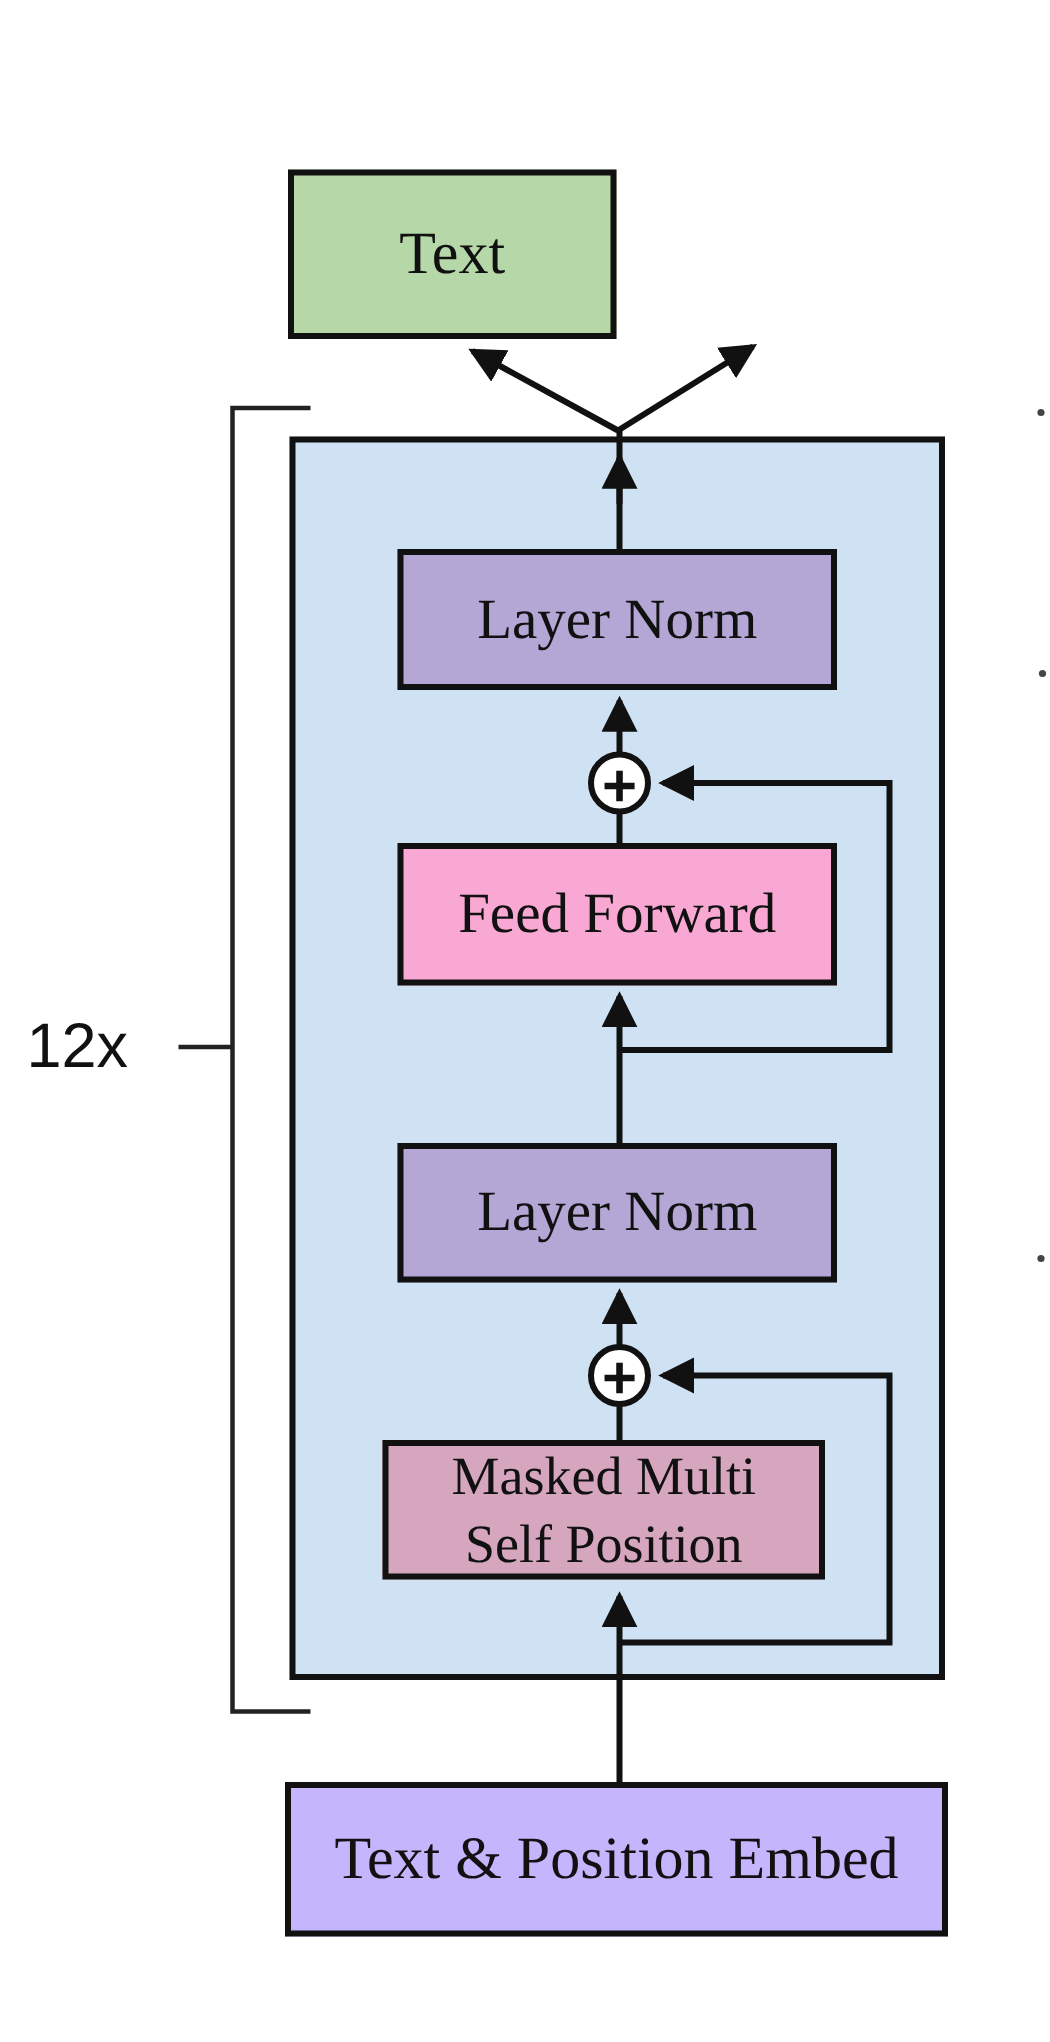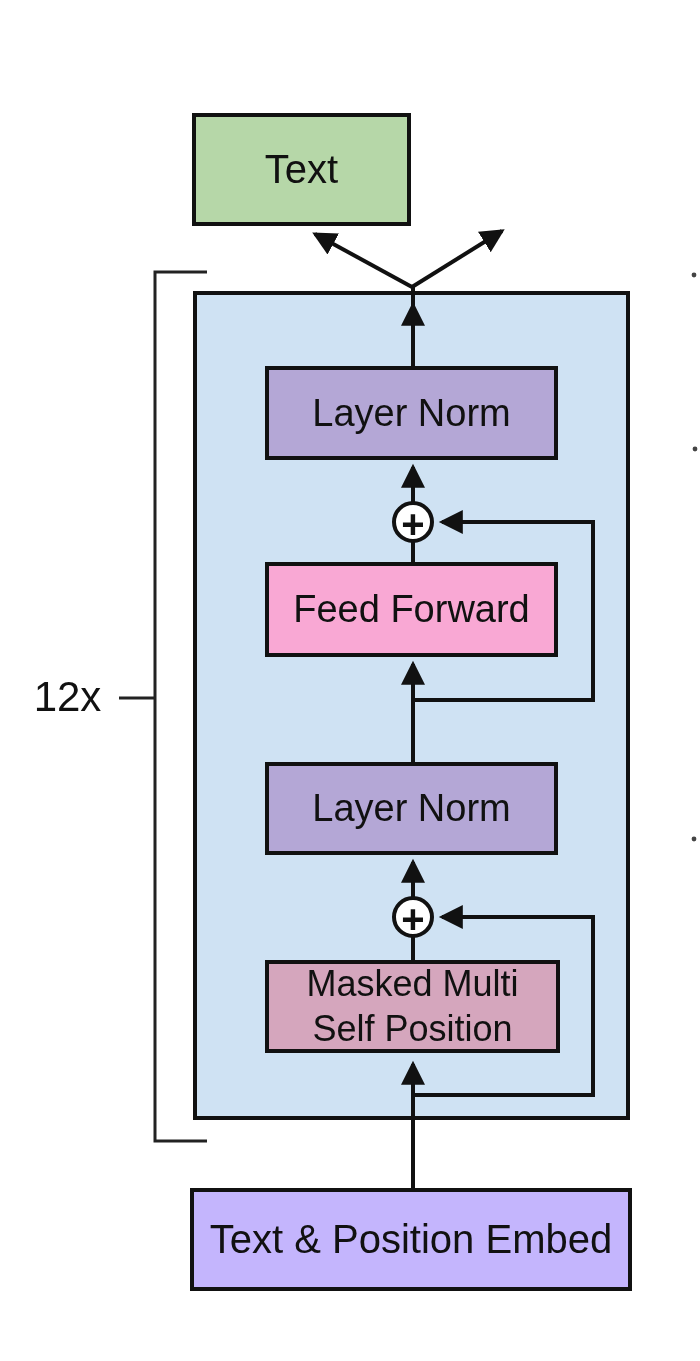--- a/index.html
+++ b/index.html
@@ -15,34 +15,35 @@
     position:absolute;
     box-sizing:border-box;
     border:4px solid #111;
     display:flex;
     flex-direction:column;
     align-items:center;
     justify-content:center;
     text-align:center;
     z-index:3;
     line-height:1.16;
+    font-family:Liberation Serif, serif;
   }
   .container-box{
     position:absolute;
     box-sizing:border-box;
     border:4px solid #111;
     z-index:1;
   }
   .head{font-size:40px;}
   .block{font-size:38px;}
   .block-2line{font-size:36px;line-height:1.24;}
   .embed{font-size:40px;}
   .repeat-label{
     position:absolute;
-    left:25px;top:672px;width:85px;height:50px;
+    left:9px;top:672px;width:85px;height:50px;
     display:flex;align-items:center;justify-content:center;
     font-size:42px;
     z-index:3;
   }
   svg.wires{position:absolute;left:0;top:0;z-index:2;}
   .wire{stroke:#111;stroke-width:4;fill:none;}
   .thin{stroke:#222;stroke-width:3;fill:none;}
   .addcircle{fill:#ffffff;stroke:#111;stroke-width:4;}
   .plus-glyph{font-family:"Liberation Sans","DejaVu Sans",sans-serif;font-size:40px;font-weight:bold;fill:#111;}
   .speck{fill:#444;}
@@ -106,21 +107,21 @@
   </div>
 
   <div class="box block" style="left: 265px; top: 562px; width: 293px; height: 95px; background: #f9a8d4;">
     <span>Feed Forward</span>
   </div>
 
   <div class="box block" style="left: 265px; top: 762px; width: 293px; height: 93px; background: rgb(180, 167, 214);">
     <span>Layer Norm</span>
   </div>
 
-  <div class="box block-2line" style="left: 265px; top: 960px; width: 295px; height: 93px; background: rgb(213, 166, 189);">
+  <div class="box block-2line" style="left: 255px; top: 960px; width: 295px; height: 93px; background: rgb(213, 166, 189);">
     <span>Masked Multi</span>
     <span>Self Position</span>
   </div>
 
   <div class="box embed" style="left: 190px; top: 1188px; width: 442px; height: 103px; background: #c4b5fd;">
     <span>Text &amp; Position Embed</span>
   </div>
 
 </div>
 

